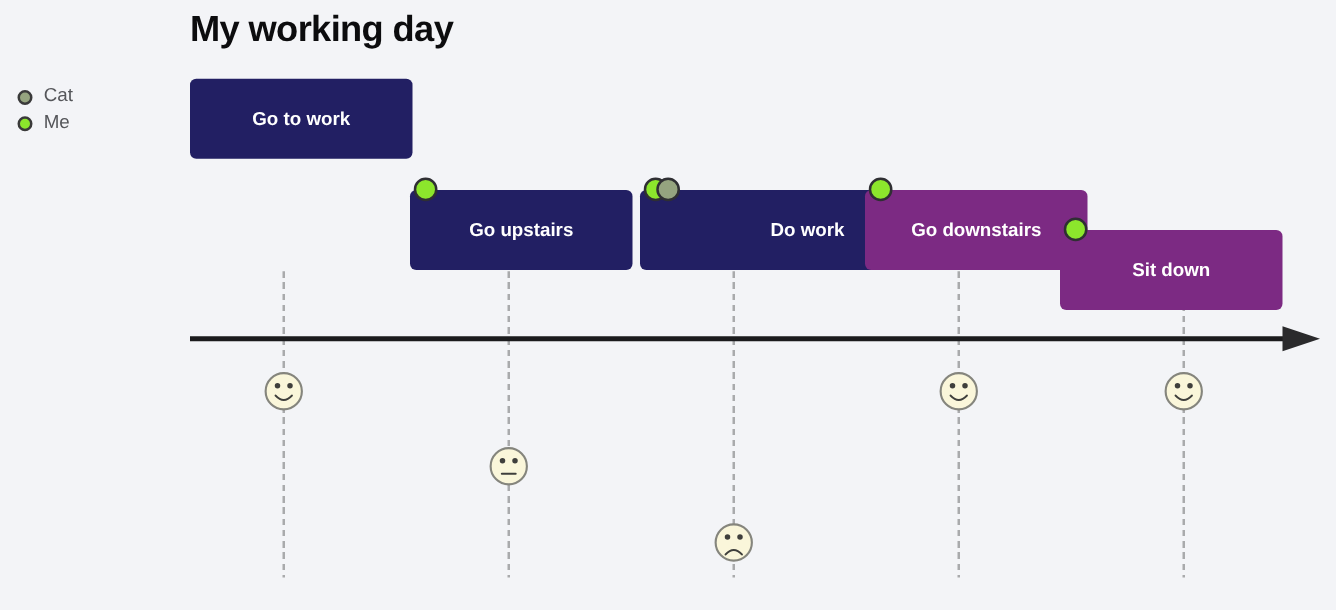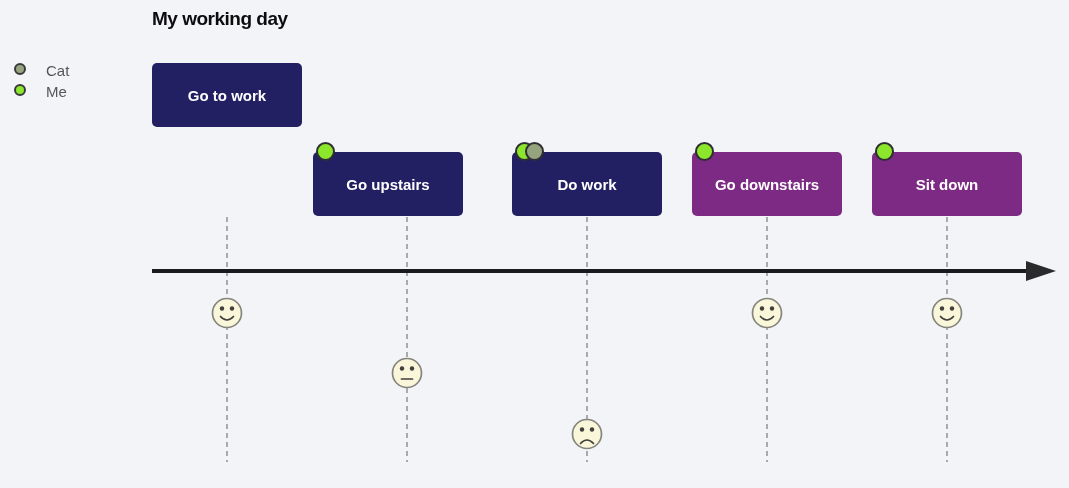--- a/index.html
+++ b/index.html
@@ -1,34 +1,34 @@
 <!DOCTYPE html>
 <html style="--background: #f3f4f7; --navy: #221f63; --purple: #7c2a83; --me-dot: #8ce62c; --cat-dot: #95a47f; --face-fill: #faf6da; --timeline: #1b1b1d;"><head>
 <meta charset="utf-8">
 <style>
   html,body{margin:0;padding:0;}
   body{font-family:"Liberation Sans","DejaVu Sans",sans-serif;}
   #stage{position:relative;width:1069px;height:488px;background:var(--background,#f3f4f7);overflow:hidden;}
 
-  .page-title{position:absolute;left:152px;top:8px;font-size:19px;font-weight:bold;color:#0c0c0e;letter-spacing:-0.5px;}
+  .page-title{position:absolute;left:152px;top:8px;font-size:29px;font-weight:bold;color:#0c0c0e;letter-spacing:-0.5px;}
 
   .legend{position:absolute;left:14px;top:63px;}
-  .legend-row{display:flex;align-items:flex-start;gap:20px;height:21px;}
+  .legend-row{display:flex;align-items:flex-end;gap:9px;height:21px;}
   .legend-dot{width:12px;height:12px;border-radius:50%;border:2px solid #3a3a3a;box-sizing:border-box;flex:0 0 auto;}
   .legend-dot.cat{background:var(--cat-dot,#95a47f);}
   .legend-dot.me{background:var(--me-dot,#8ce62c);}
   .legend-label{font-size:15px;color:#55565a;line-height:1;}
 
-  .box{position:absolute;width:150px;height:64px;border-radius:5px;color:#ffffff;
+  .box{position:absolute;width:178px;height:64px;border-radius:5px;color:#ffffff;
        display:flex;align-items:center;justify-content:center;font-size:15px;font-weight:bold;}
   .box.navy{background:var(--navy,#221f63);}
   .box.purple{background:var(--purple,#7c2a83);}
   .row1{top:63px;}
   .row2{top:152px;}
-  .c0{left:152px;} .c1{left:313px;} .c2{left:512px;} .c3{left:692px;} .c4{left:872px;}
+  .c0{left:152px;} .c1{left:328px;} .c2{left:512px;padding-left:45px;} .c3{left:692px;} .c4{left:848px;margin-top:32px;}
 
   .dot{position:absolute;width:19px;height:19px;border-radius:50%;border:2px solid #2f2f33;box-sizing:border-box;top:-10px;}
   .dot.me{background:var(--me-dot,#8ce62c);left:3px;z-index:1;}
   .dot.cat{background:var(--cat-dot,#95a47f);left:13px;z-index:2;}
 
   .vline{position:absolute;top:217px;width:2px;height:245px;z-index:0;
          background:repeating-linear-gradient(to bottom,#a9aaac 0 5px,transparent 5px 9px);}
   .v0{left:226px;} .v1{left:406px;} .v2{left:586px;} .v3{left:766px;} .v4{left:946px;}
 
   .timeline-line{position:absolute;left:152px;top:269px;width:880px;height:4px;background:#1b1b1d;z-index:2;}

